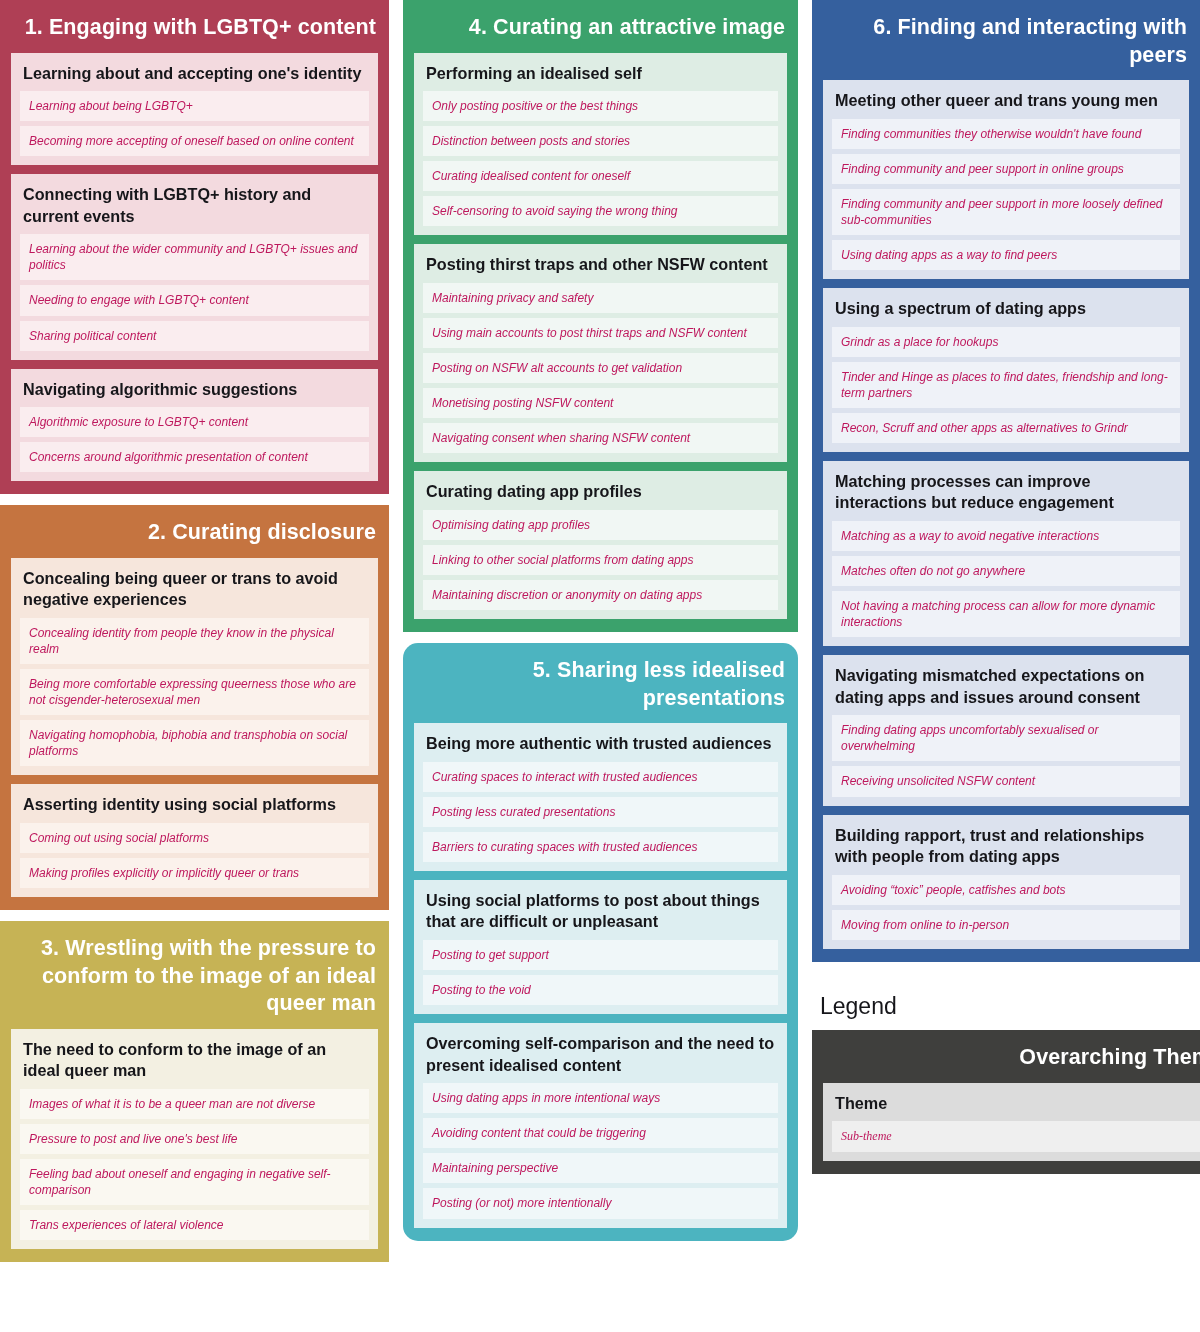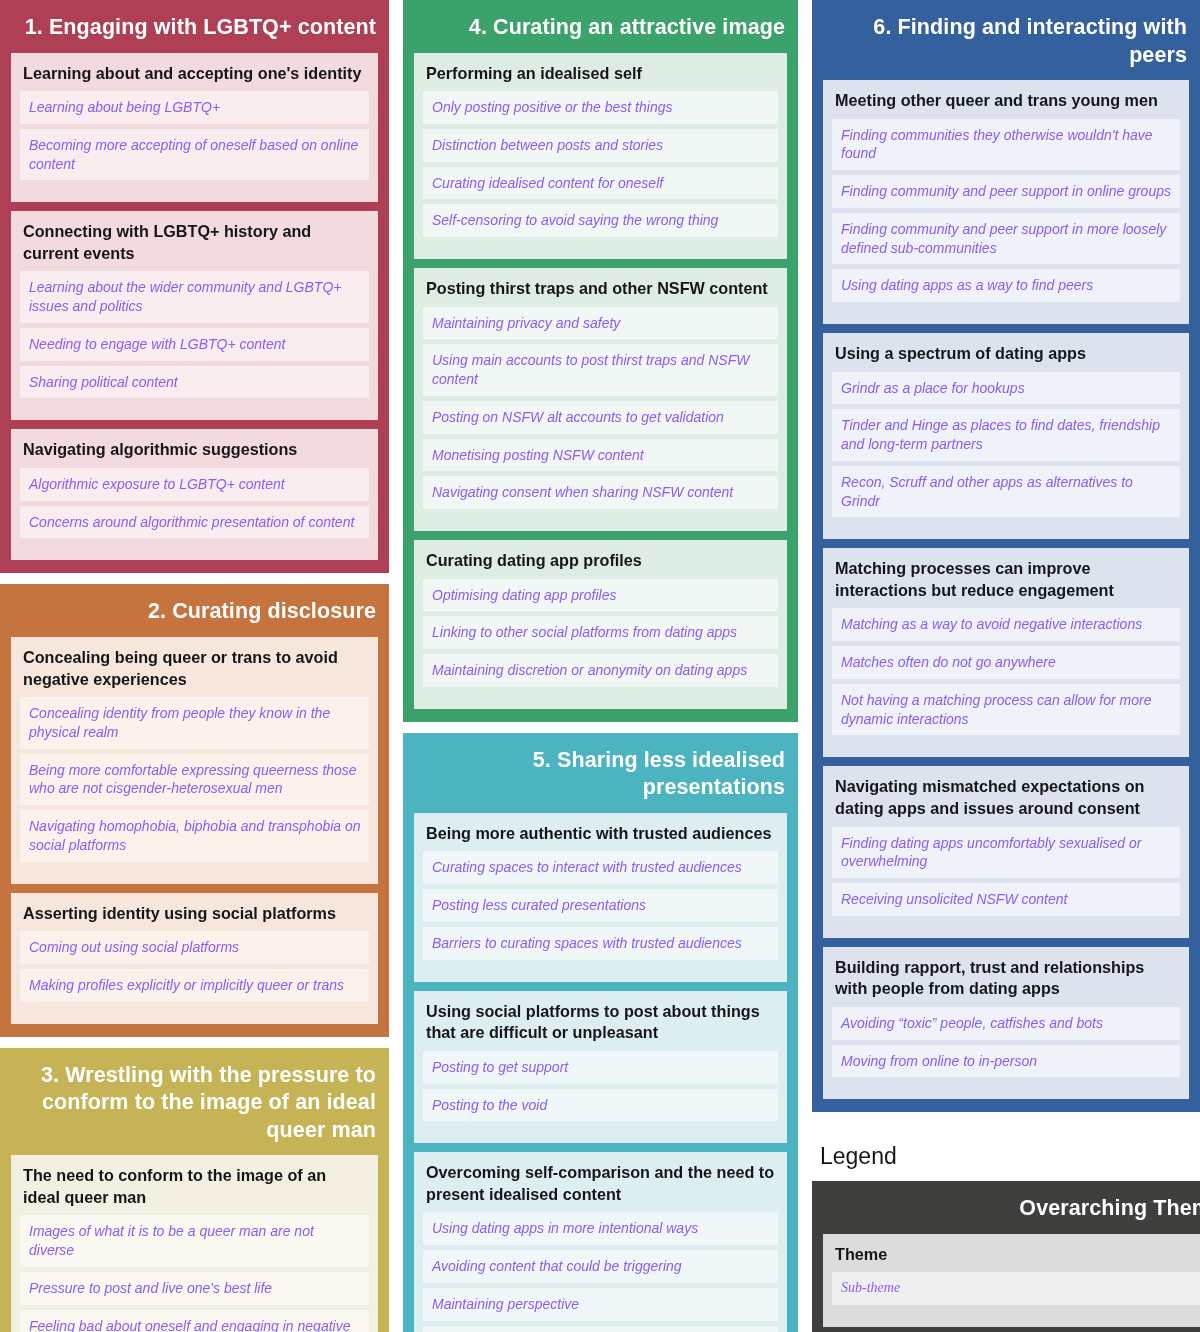--- a/index.html
+++ b/index.html
@@ -56,28 +56,28 @@
   .theme-title {
     font-size: 16.2px;
     font-weight: 700;
     color: #16161a;
     line-height: 1.33;
     padding: 2px 2px 7px 3px;
   }
 
   
   .subtheme {
-    font-size: 14px;
+    font-size: 12px;
     font-style: italic;
-    color: #8b5cf6;
+    color: #be185d;
     line-height: 1.34;
     padding: 7px 8px 7px 9px;
     margin-bottom: 5px;
   }
-  .subtheme:last-child { margin-bottom: 13px; }
+  .subtheme:last-child { margin-bottom: 0; }
 
   
   .sec-1 .overarching { background: #AF3F55; }
   .sec-1 .theme       { background: #F3DADF; }
   .sec-1 .subtheme    { background: #FAEDEF; }
 
   
   .sec-2 .overarching { background: #C57440; }
   .sec-2 .theme       { background: #F6E6DC; }
   .sec-2 .subtheme    { background: #FBF2EC; }
@@ -86,21 +86,21 @@
   .sec-3 .overarching { background: #C6B355; }
   .sec-3 .theme       { background: #F3F0E2; }
   .sec-3 .subtheme    { background: #FAF8F1; }
 
   
   .sec-4 .overarching { background: #3BA26C; }
   .sec-4 .theme       { background: #DEEDE4; }
   .sec-4 .subtheme    { background: #F1F7F4; }
 
   
-  .sec-5 .overarching { background: #4CB4C0; }
+  .sec-5 .overarching { background: #4CB4C0; border-radius: 15px; }
   .sec-5 .theme       { background: #DDEEF1; }
   .sec-5 .subtheme    { background: #F0F7F9; }
 
   
   .sec-6 .overarching { background: #35609E; }
   .sec-6 .theme       { background: #DCE2EE; }
   .sec-6 .subtheme    { background: #EFF2F8; }
 
   
   .legend-wrap {

